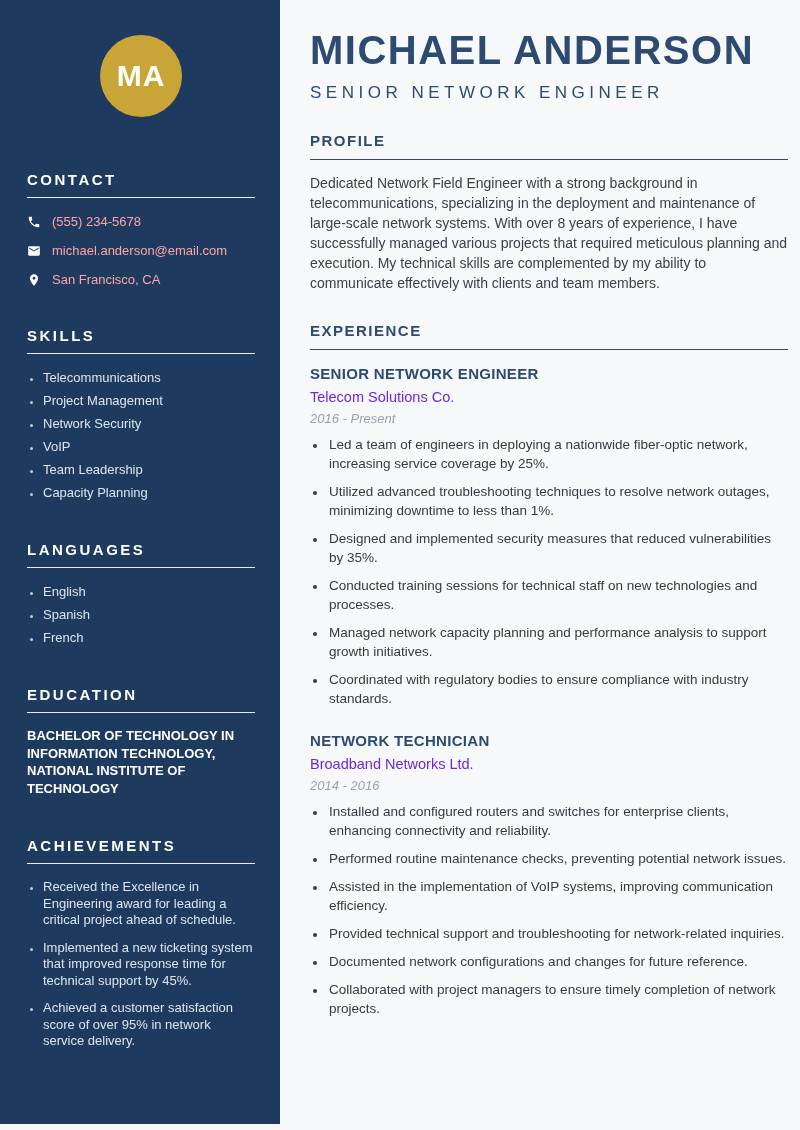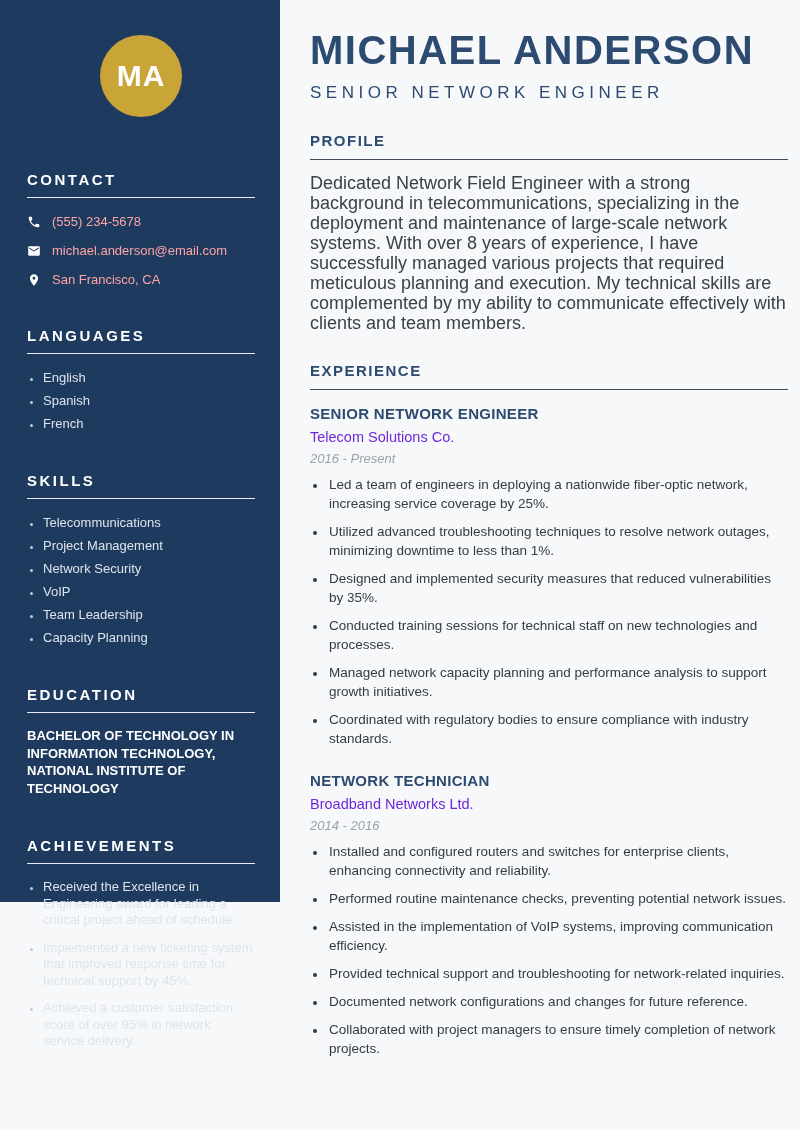--- a/index.html
+++ b/index.html
@@ -7,21 +7,21 @@
   body {
     font-family: "Liberation Sans", "DejaVu Sans", sans-serif;
     display: flex;
     background: #f7f8fa;
   }
 
   
   .sidebar {
     width: 280px;
     min-width: 280px;
-    height: 902px;
+    height: 1124px;
     background: #1e3a5e;
     color: #e4eaf1;
     padding: 35px 25px 30px 27px;
   }
   .avatar {
     width: 82px; height: 82px;
     border-radius: 50%;
     background: #c9a437;
     margin: 0 auto;
     display: flex; align-items: center; justify-content: center;
@@ -119,21 +119,21 @@
     font-weight: bold;
     letter-spacing: 1.5px;
   }
   .main-rule {
     border: none;
     border-top: 1px solid #3e4a5c;
     margin-top: 10px;
   }
   .profile-text {
     margin-top: 13px;
-    font-size: 18px;
+    font-size: 14px;
     line-height: 20px;
     color: #3a414b;
   }
   .job { margin-top: 15px; }
   .job + .job { margin-top: 24px; }
   .job-title {
     color: #2d4b70;
     font-size: 15px;
     font-weight: bold;
     letter-spacing: 0.3px;
@@ -197,39 +197,39 @@
           <svg width="14" height="14" viewBox="0 0 24 24" fill="#ffffff">
               <path d="M12 2C8.13 2 5 5.13 5 9c0 5.25 7 13 7 13s7-7.75 7-13c0-3.87-3.13-7-7-7zm0 9.5c-1.38 0-2.5-1.12-2.5-2.5s1.12-2.5 2.5-2.5 2.5 1.12 2.5 2.5-1.12 2.5-2.5 2.5z"></path>
             </svg>
         </span>
         <span>San Francisco, CA</span>
       </div>
     </div>
   </section>
 
   <section class="side-section">
-    <h2 class="side-heading">LANGUAGES</h2>
-    <hr class="side-rule">
-    <ul class="side-list">
-        <li>English</li>
-        <li>Spanish</li>
-        <li>French</li>
-      </ul>
-  </section>
-
-  <section class="side-section">
     <h2 class="side-heading">SKILLS</h2>
     <hr class="side-rule">
     <ul class="side-list">
         <li>Telecommunications</li>
         <li>Project Management</li>
         <li>Network Security</li>
         <li>VoIP</li>
         <li>Team Leadership</li>
         <li>Capacity Planning</li>
+      </ul>
+  </section>
+
+  <section class="side-section">
+    <h2 class="side-heading">LANGUAGES</h2>
+    <hr class="side-rule">
+    <ul class="side-list">
+        <li>English</li>
+        <li>Spanish</li>
+        <li>French</li>
       </ul>
   </section>
 
   <section class="side-section">
     <h2 class="side-heading">EDUCATION</h2>
     <hr class="side-rule">
     <p class="degree">BACHELOR OF TECHNOLOGY IN INFORMATION TECHNOLOGY, NATIONAL INSTITUTE OF TECHNOLOGY</p>
   </section>
 
   <section class="side-section">

